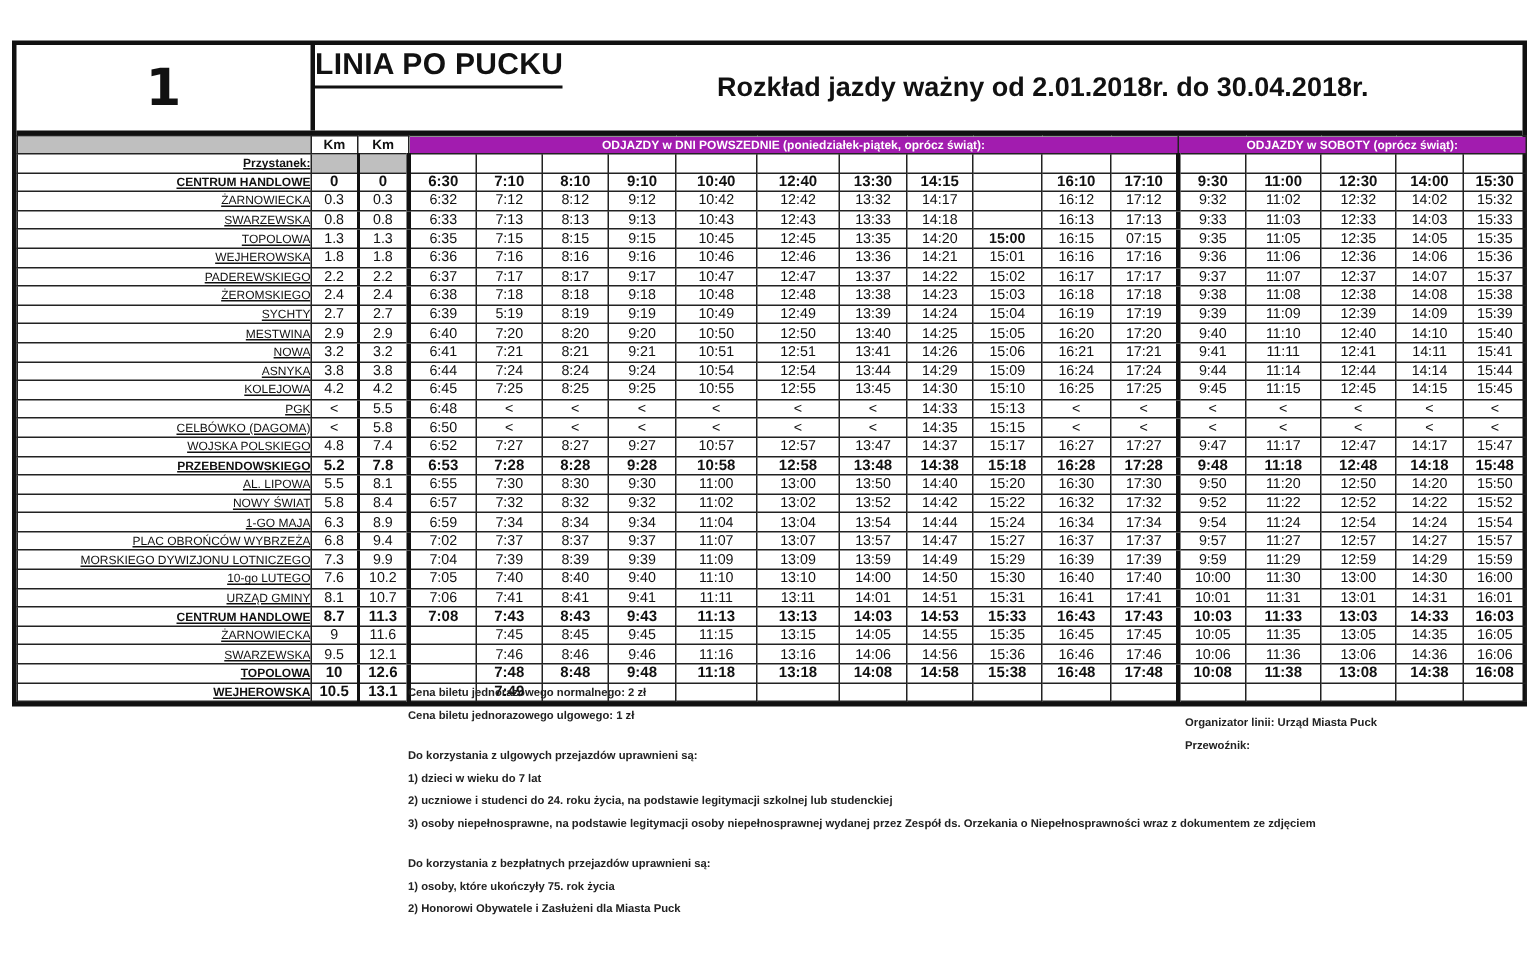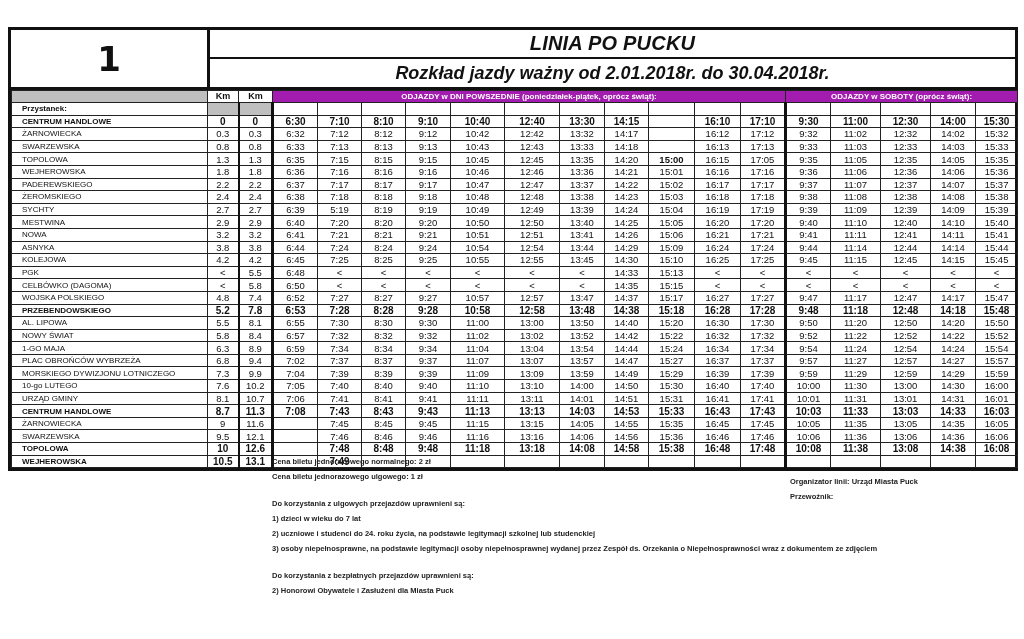--- a/index.html
+++ b/index.html
@@ -1,25 +1,25 @@
 <!DOCTYPE html>
 <html><head>
 <meta charset="utf-8">
 <style>
   html,body{margin:0;padding:0;background:#fff;}
   body{width:1024px;height:639px;position:relative;overflow:hidden;font-family:"DejaVu Sans",sans-serif;color:#111;}
   .sheet{position:absolute;left:8px;top:27px;width:1010px;border:3px solid #111;box-sizing:border-box;}
   .head{display:flex;height:57px;border-bottom:3px solid #111;}
   .line-no{width:196px;border-right:3px solid #111;display:flex;align-items:center;justify-content:center;font-weight:bold;font-size:34px;}
-  .titles{flex:1;display:flex;flex-direction:column;font-style:italic;}
+  .titles{flex:1;display:flex;flex-direction:row;}
   .t1{height:27px;border-bottom:2px solid #111;display:flex;align-items:center;justify-content:center;font-weight:bold;font-size:20px;letter-spacing:0.2px;font-family:"Liberation Sans",sans-serif;}
   .t2{flex:1;display:flex;align-items:center;justify-content:center;font-weight:bold;font-size:18px;font-family:"Liberation Sans",sans-serif;}
   table{border-collapse:collapse;width:100%;table-layout:fixed;font-family:"Liberation Sans",sans-serif;}
   td{border:1px solid #222;height:11.6px;padding:0;font-size:9.5px;text-align:center;line-height:11px;white-space:nowrap;overflow:hidden;}
-  td.stop{text-align:left;font-size:8px;padding-left:10px;}
+  td.stop{text-align:right;font-size:8px;padding-left:20px;text-decoration:underline;}
   tr.bold td{font-weight:bold;font-size:10px;}
   tr.bold td.stop{font-size:8px;}
   td.km{border-right:2px solid #111;}
   td.km2{border-right:3px solid #111;}
   td.satsep{border-left:3px solid #111;}
   .hdr-row td{height:11px;}
   .hdr-row td.grey{background:#bfbfbf;}
   .hdr-row td.black{background:#a21caf;color:#fff;font-weight:bold;font-size:8px;}
   .hdr-row td.kmh{font-weight:bold;font-size:9px;background:#fff;}
   .sub-row td.grey{background:#bfbfbf;}
@@ -161,21 +161,21 @@
           <td>6:35</td>
           <td>7:15</td>
           <td>8:15</td>
           <td>9:15</td>
           <td>10:45</td>
           <td>12:45</td>
           <td>13:35</td>
           <td>14:20</td>
           <td class="bold15">15:00</td>
           <td>16:15</td>
-          <td>17:05</td>
+          <td>07:15</td>
           <td class="satsep">9:35</td>
           <td>11:05</td>
           <td>12:35</td>
           <td>14:05</td>
           <td>15:35</td>
         </tr>
         <tr>
           <td class="stop">WEJHEROWSKA</td>
           <td class="km">1.8</td>
           <td class="km2">1.8</td>
@@ -686,19 +686,20 @@
 <div class="footer" style="left:272px;top:454px;">
   <div>Cena biletu jednorazowego normalnego: 2 zł</div>
   <div>Cena biletu jednorazowego ulgowego: 1 zł</div>
   <div class="gap"></div>
   <div>Do korzystania z ulgowych przejazdów uprawnieni są:</div>
   <div>1) dzieci w wieku do 7 lat</div>
   <div>2) uczniowe i studenci do 24. roku życia, na podstawie legitymacji szkolnej lub studenckiej</div>
   <div>3) osoby niepełnosprawne, na podstawie legitymacji osoby niepełnosprawnej wydanej przez Zespół ds. Orzekania o Niepełnosprawności wraz z dokumentem ze zdjęciem</div>
   <div class="gap"></div>
   <div>Do korzystania z bezpłatnych przejazdów uprawnieni są:</div>
+  <div>1) osoby, które ukończyły 75. rok życia</div>
   <div>2) Honorowi Obywatele i Zasłużeni dla Miasta Puck</div>
 </div>
 
 <div class="footer" style="left:790px;top:454px;margin-top:20px;">
   <div>Organizator linii: Urząd Miasta Puck</div>
   <div>Przewoźnik:</div>
 </div>
 
 </body></html>

